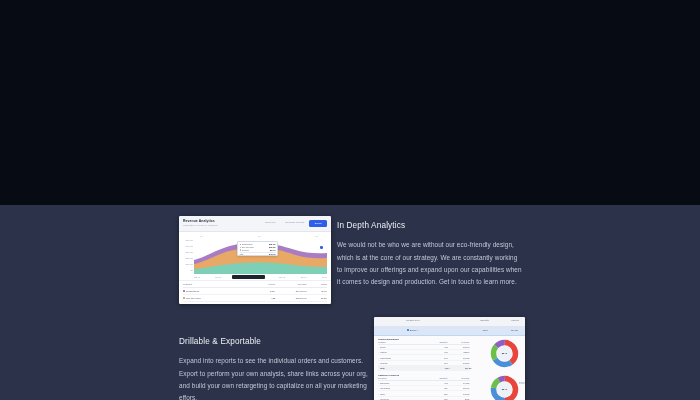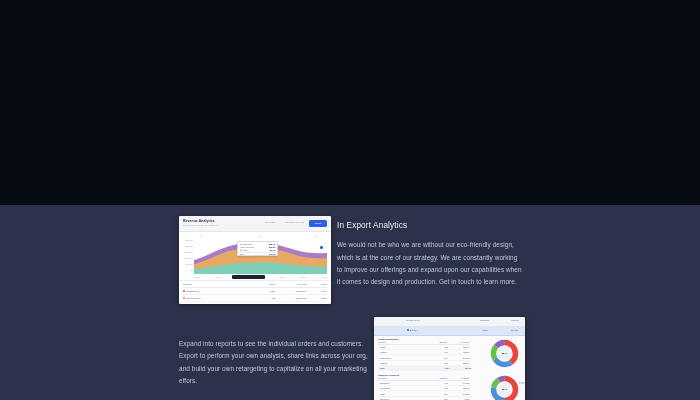--- a/index.html
+++ b/index.html
@@ -310,25 +310,26 @@
           
           
           
         </div>
       </div>
 
     </div>
   </div>
 
   <div class="row1-text">
-    <p class="feat-title">In Export Analytics</p>
+    <p class="feat-title">In Depth Analytics</p>
     <p class="feat-body">We would not be who we are without our eco-friendly design, which is at the core of our strategy. We are constantly working to improve our offerings and expand upon our capabilities when it comes to design and production. Get in touch to learn more.</p>
   </div>
 
   <div class="row2-text">
+    <p class="feat-title">Drillable &amp; Exportable</p>
     <p class="feat-body">Expand into reports to see the individual orders and customers. Export to perform your own analysis, share links across your org, and build your own retargeting to capitalize on all your marketing effors.</p>
   </div>
 
   <div class="row2-card">
     <div class="ss">
 
       <div class="d-top">
         <span class="h h1">Product SKU</span>
         <span class="h h2">Quantity</span>
         <span class="h h3">Amount</span>

